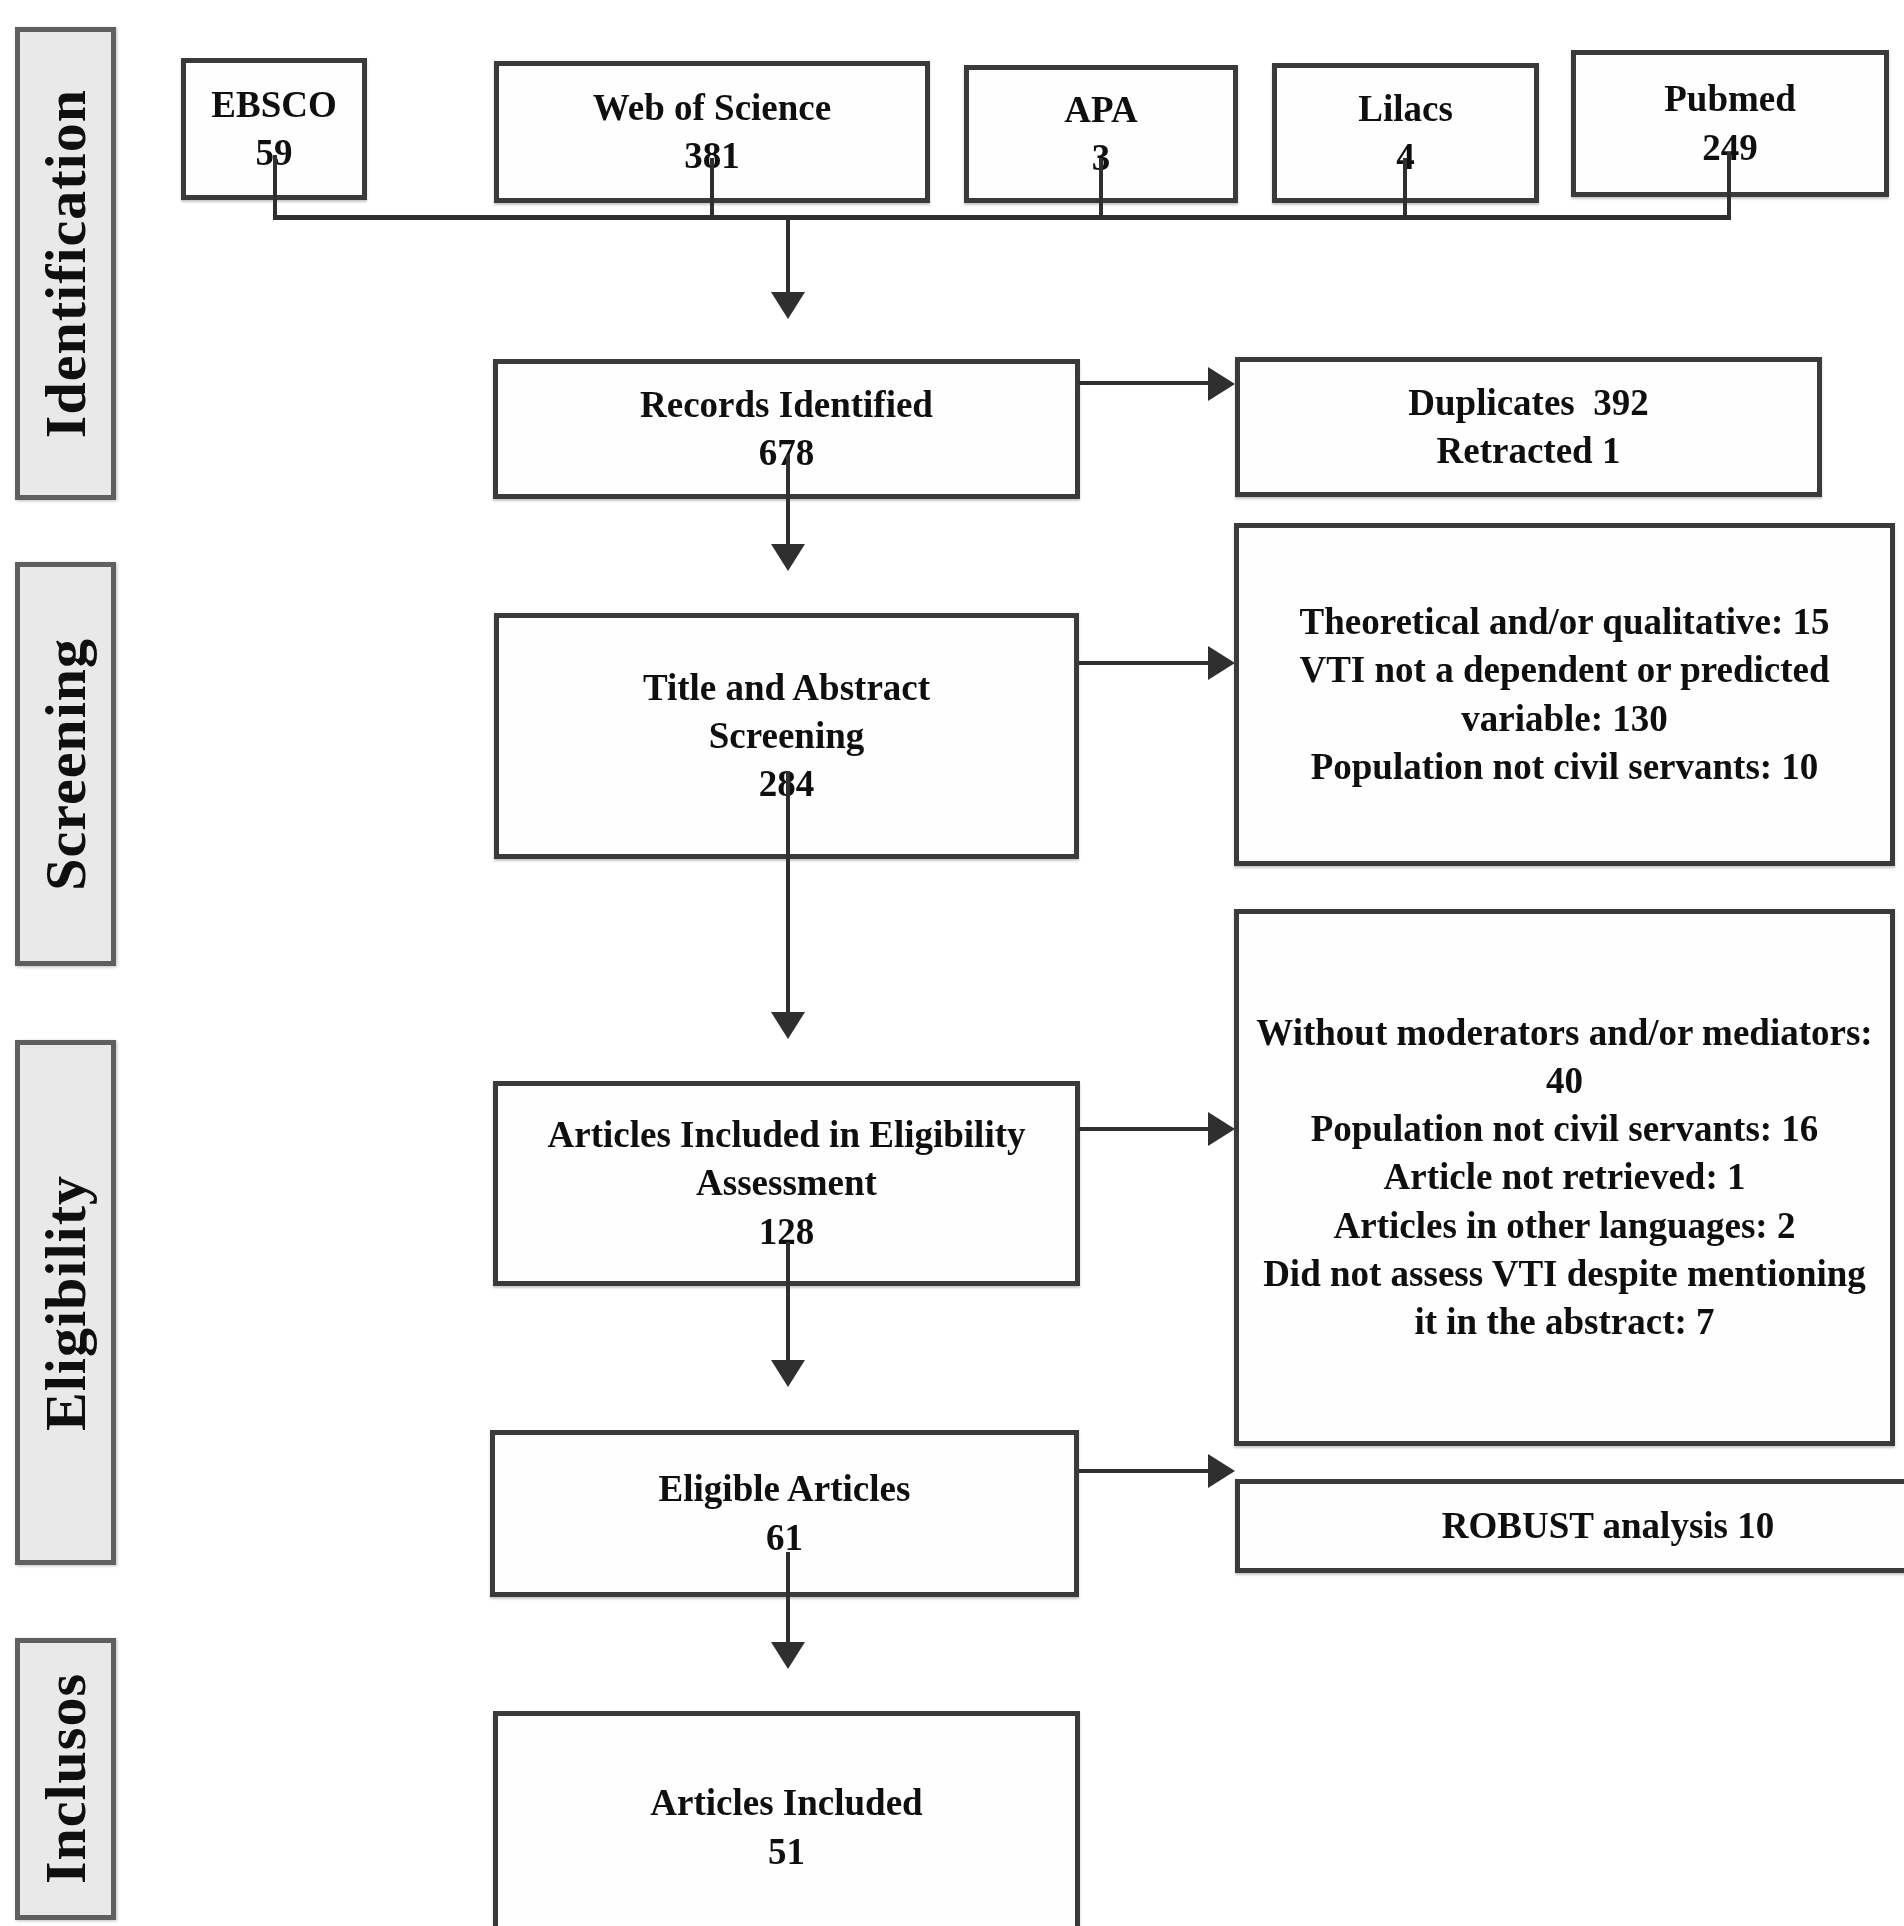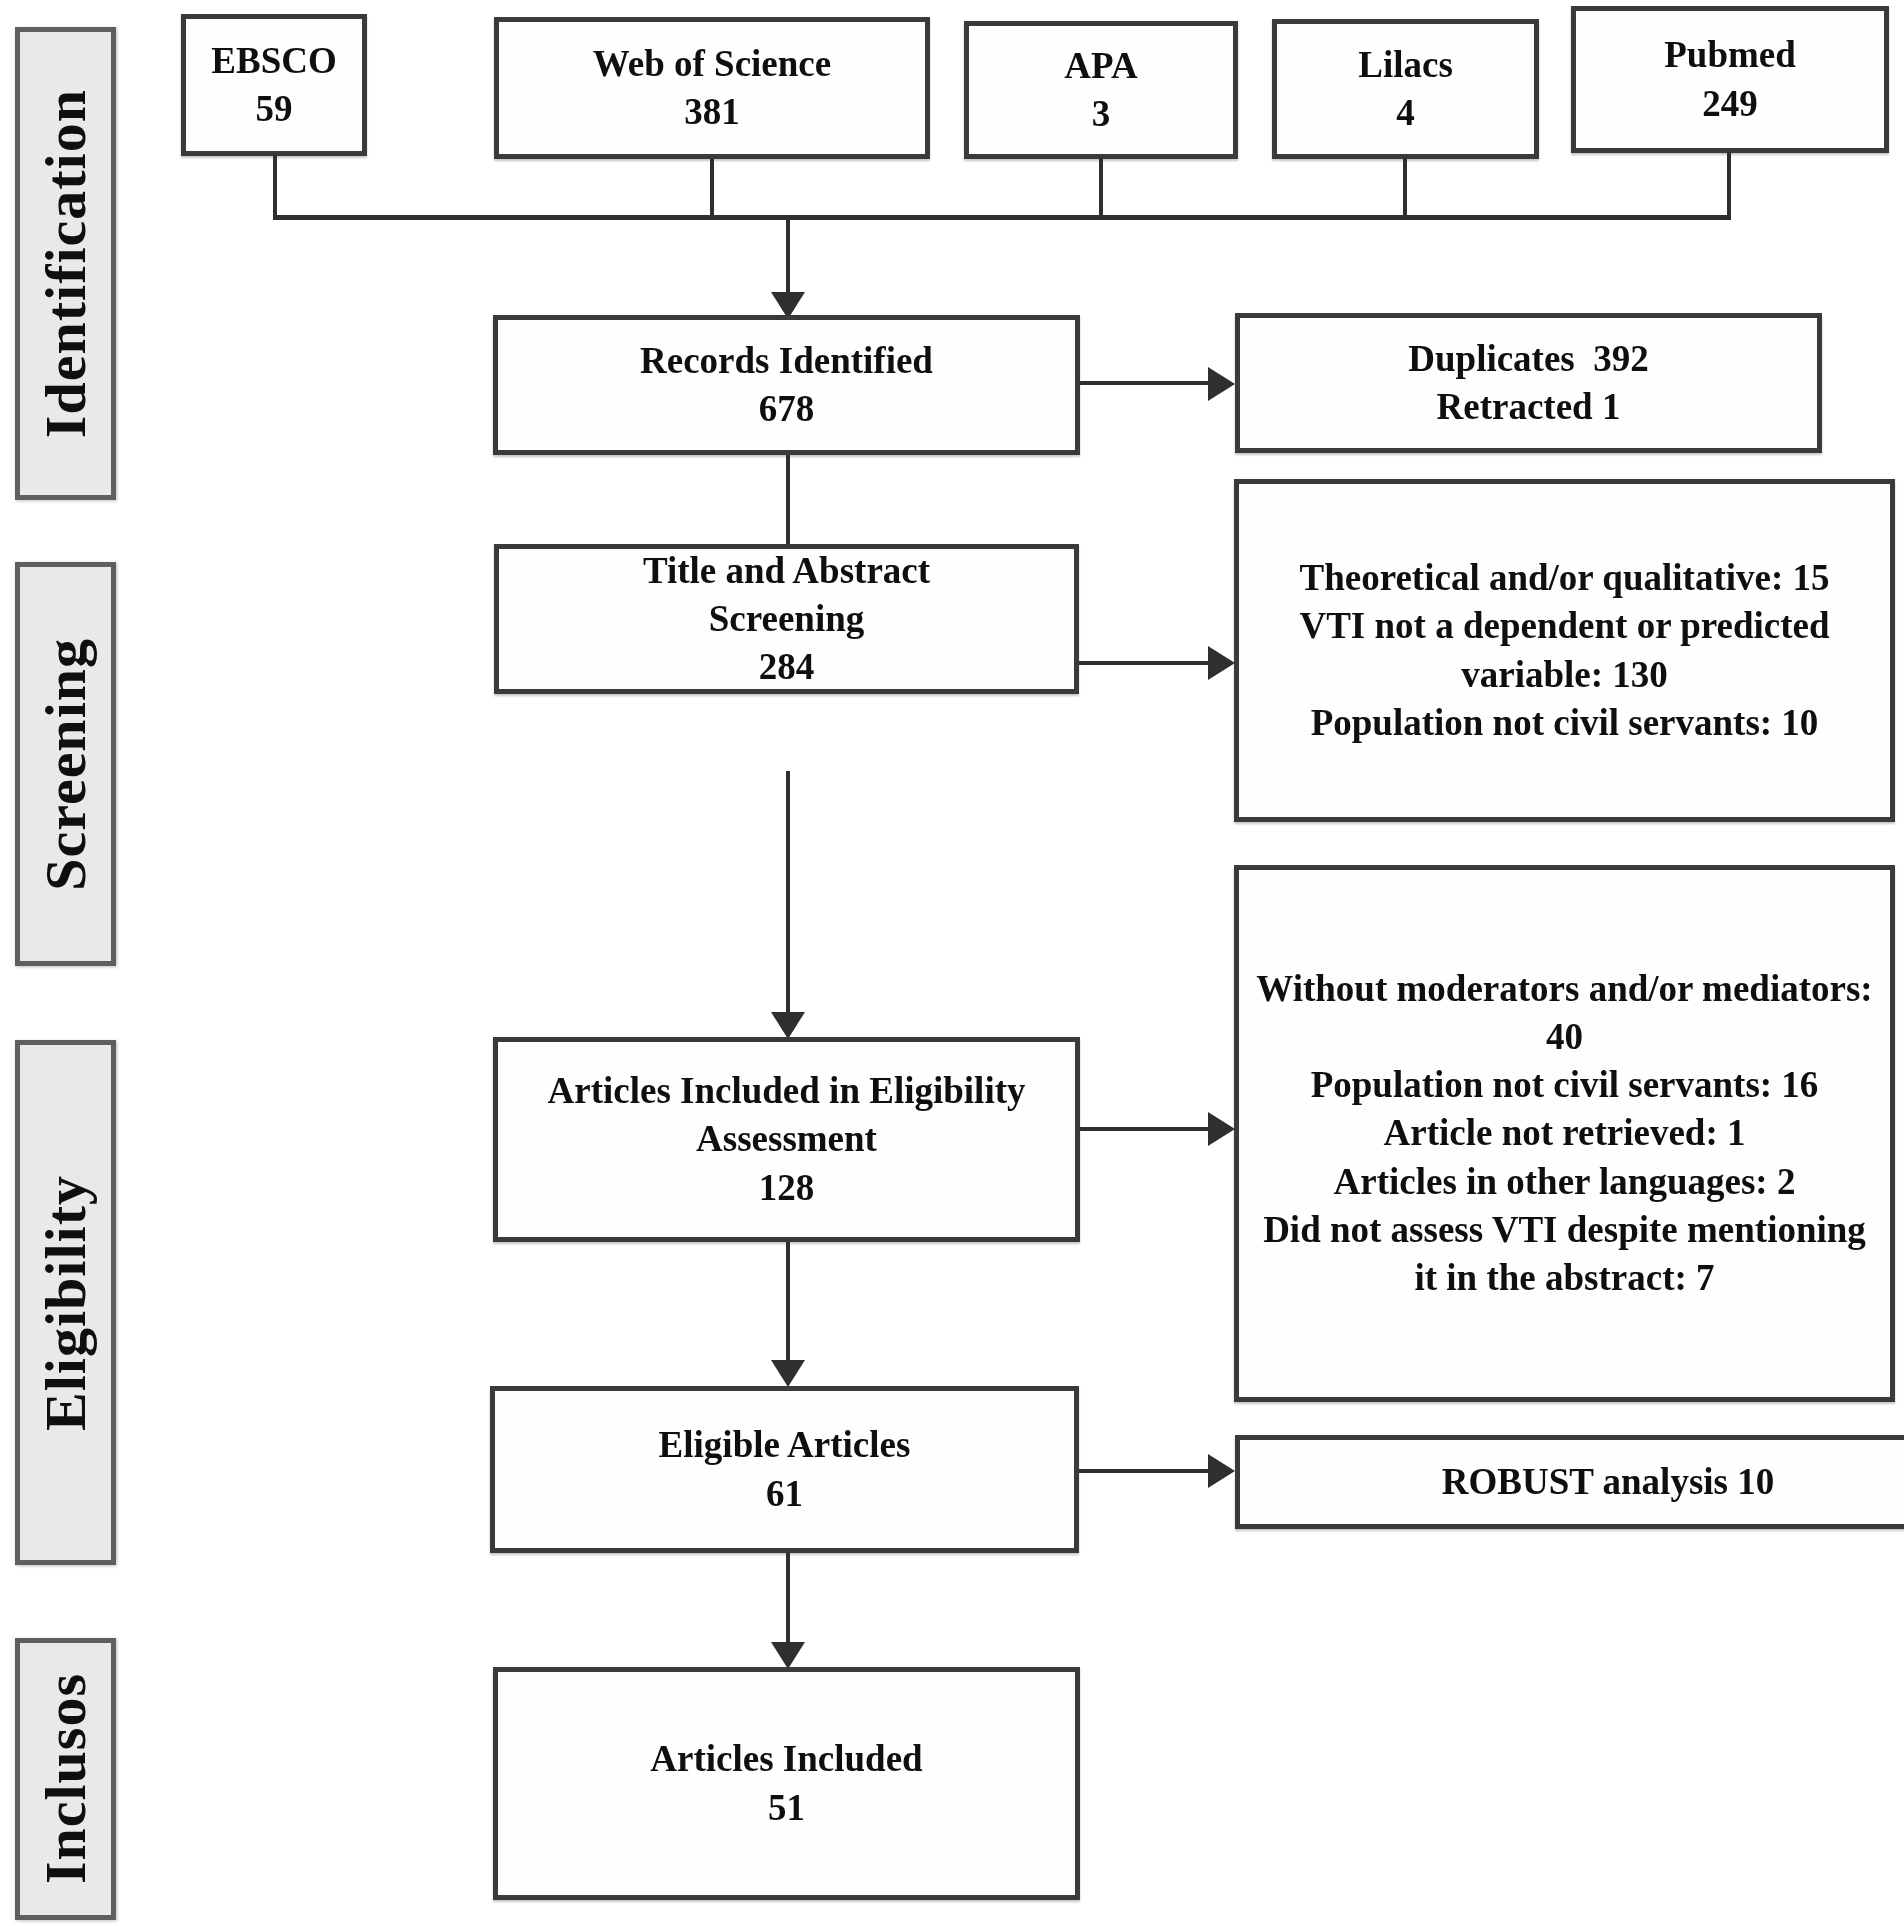--- a/index.html
+++ b/index.html
@@ -51,20 +51,21 @@
     display:flex;
     flex-direction:column;
     align-items:center;
     justify-content:center;
     text-align:center;
     font-weight:bold;
     font-size:37px;
     line-height:1.3;
     padding:5px 14px;
     box-shadow:0 2px 2px rgba(0,0,0,.22);
+    margin-top:44px;
   }
   .box .lbl{width:100%;}
   .box .lbl.narrow{max-width:414px;margin:0 auto;}
   .box .cnt{width:100%;}
   .box .ln{width:100%;white-space:pre-wrap;}
   
   .v-line{position:absolute;width:4px;background:var(--line);}
   .h-line{position:absolute;height:4px;background:var(--line);}
   .h-line.thick{height:5.4px;}
   .arrow-down{
@@ -137,21 +138,21 @@
   <div class="h-line" style="left:1079px;top:381px;width:129px"></div>
   <div class="arrow-right" style="left:1208px;top:367px"></div>
   <div class="box" style="left:1235px;top:313px;width:587px;height:140px">
     <div class="ln">Duplicates  392</div>
     <div class="ln">Retracted 1</div>
   </div>
 
   <div class="v-line" style="left:786px;top:455px;height:90px"></div>
   <div class="arrow-down" style="left:771px;top:544px"></div>
 
-  <div class="box" style="left:494px;top:544px;width:585px;height:150px">
+  <div class="box" style="left:494px;top:569px;width:585px;height:246px">
     <div class="lbl narrow">Title and Abstract Screening</div>
     <div class="cnt">284</div>
   </div>
 
   <div class="h-line" style="left:1079px;top:661px;width:129px"></div>
   <div class="arrow-right" style="left:1208px;top:646px"></div>
   <div class="box" style="left:1234px;top:479px;width:661px;height:343px">
     <div class="ln">Theoretical and/or qualitative: 15</div>
     <div class="ln">VTI not a dependent or predicted variable: 130</div>
     <div class="ln">Population not civil servants: 10</div>

